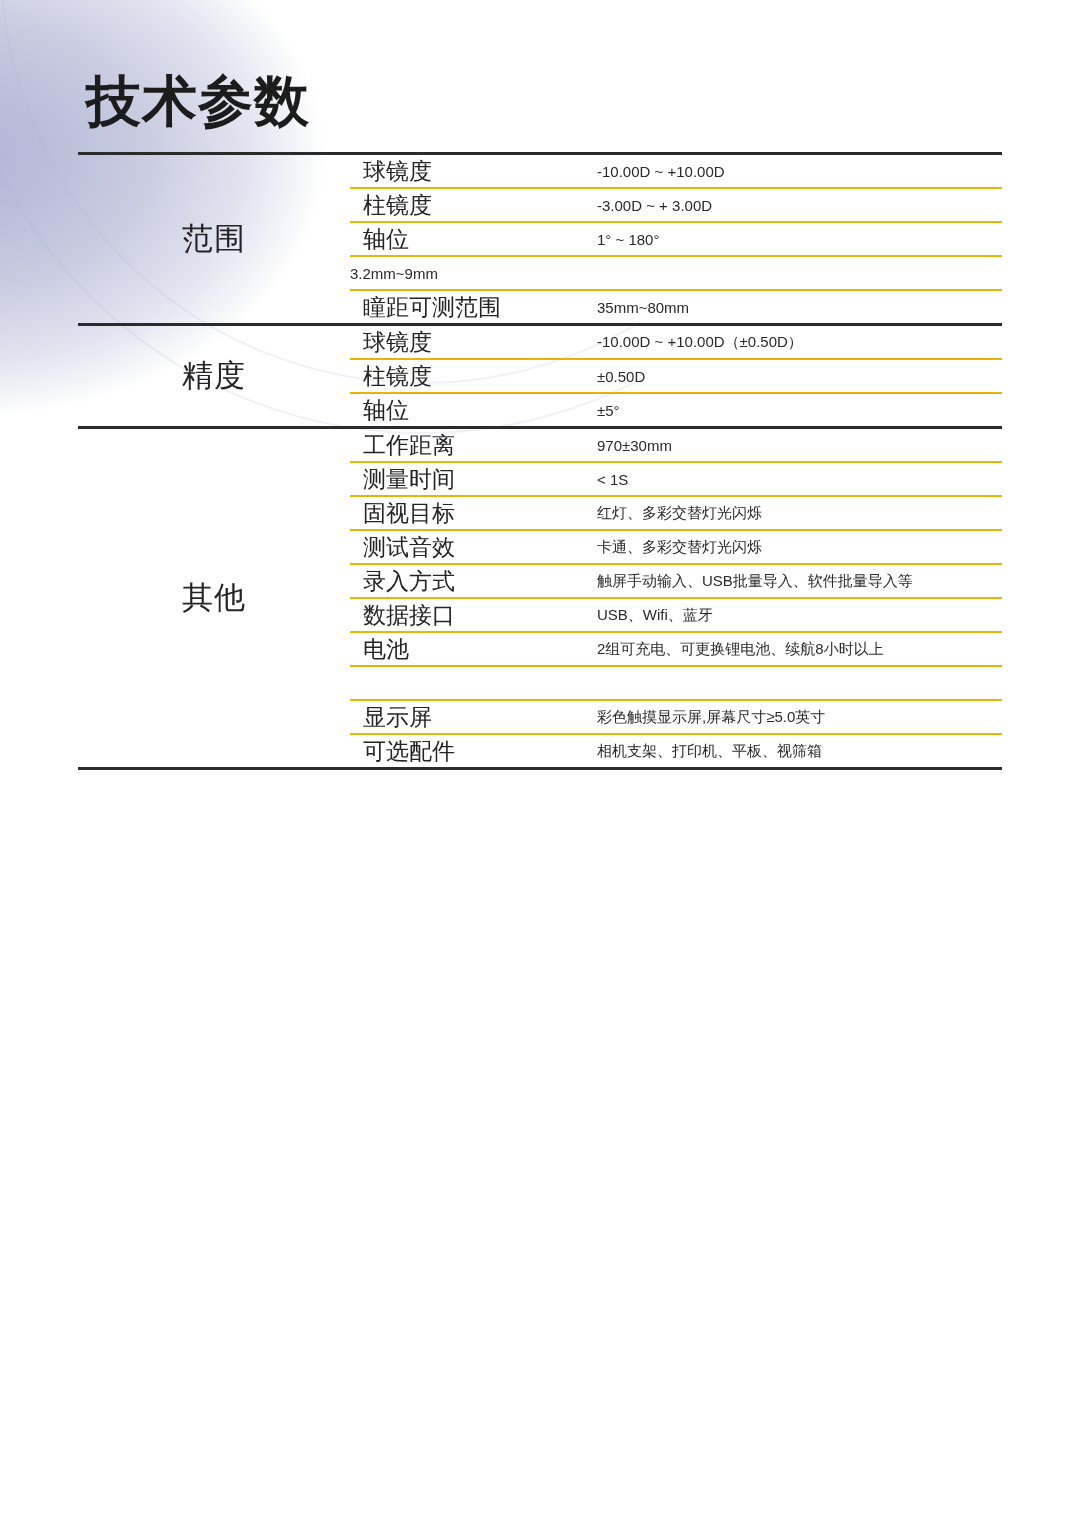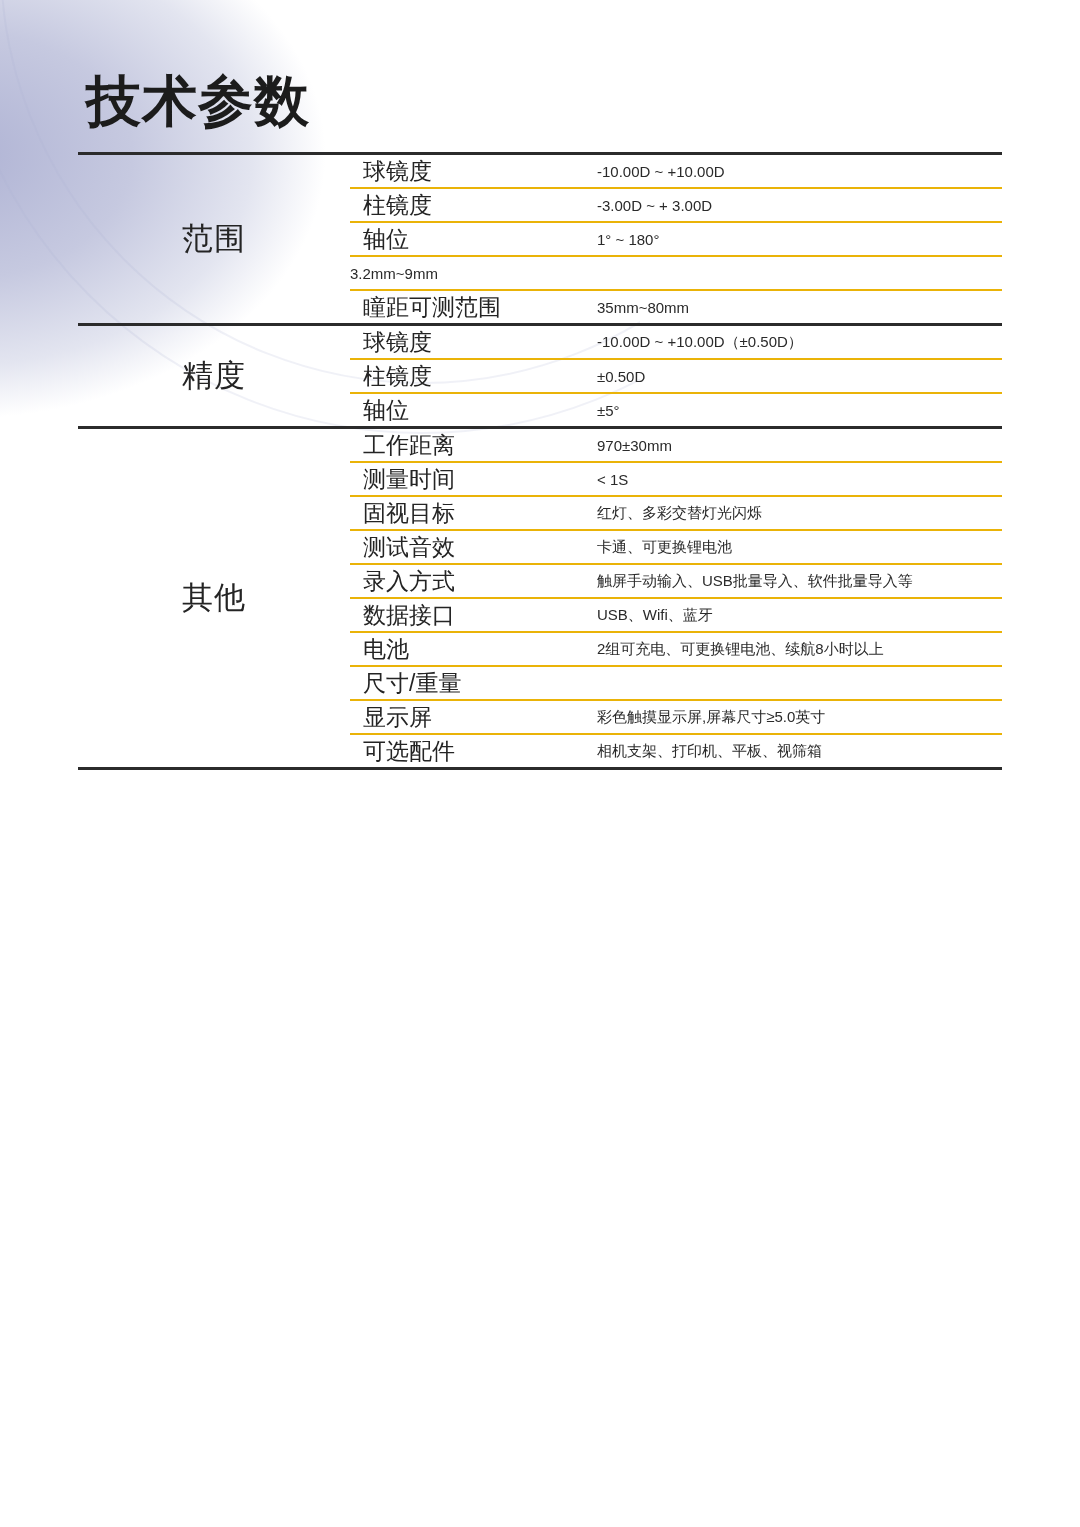--- a/index.html
+++ b/index.html
@@ -173,36 +173,35 @@
           <div class="row">
             <div class="row-param">测量时间</div>
             <div class="row-value">&lt; 1S</div>
           </div>
           <div class="row">
             <div class="row-param">固视目标</div>
             <div class="row-value">红灯、多彩交替灯光闪烁</div>
           </div>
           <div class="row">
             <div class="row-param">测试音效</div>
-            <div class="row-value">卡通、可更换锂电池</div>
+            <div class="row-value">卡通、多彩交替灯光闪烁</div>
           </div>
           <div class="row">
             <div class="row-param">录入方式</div>
             <div class="row-value">触屏手动输入、USB批量导入、软件批量导入等</div>
           </div>
           <div class="row">
             <div class="row-param">数据接口</div>
             <div class="row-value">USB、Wifi、蓝牙</div>
           </div>
           <div class="row">
             <div class="row-param">电池</div>
             <div class="row-value">2组可充电、可更换锂电池、续航8小时以上</div>
           </div>
           <div class="row">
-            <div class="row-param">尺寸/重量</div>
           </div>
           <div class="row">
             <div class="row-param">显示屏</div>
             <div class="row-value">彩色触摸显示屏,屏幕尺寸≥5.0英寸</div>
           </div>
           <div class="row">
             <div class="row-param">可选配件</div>
             <div class="row-value">相机支架、打印机、平板、视筛箱</div>
           </div>
         </div>

